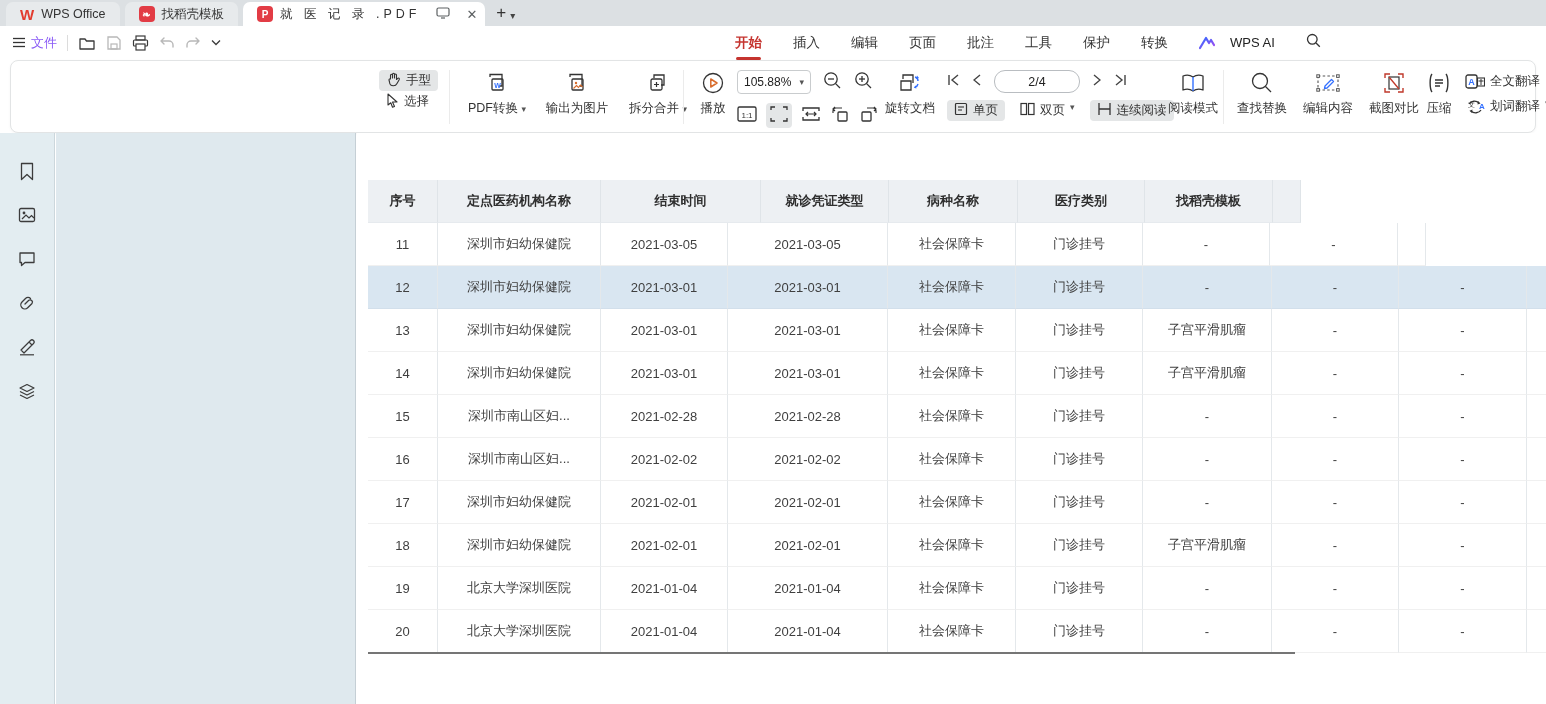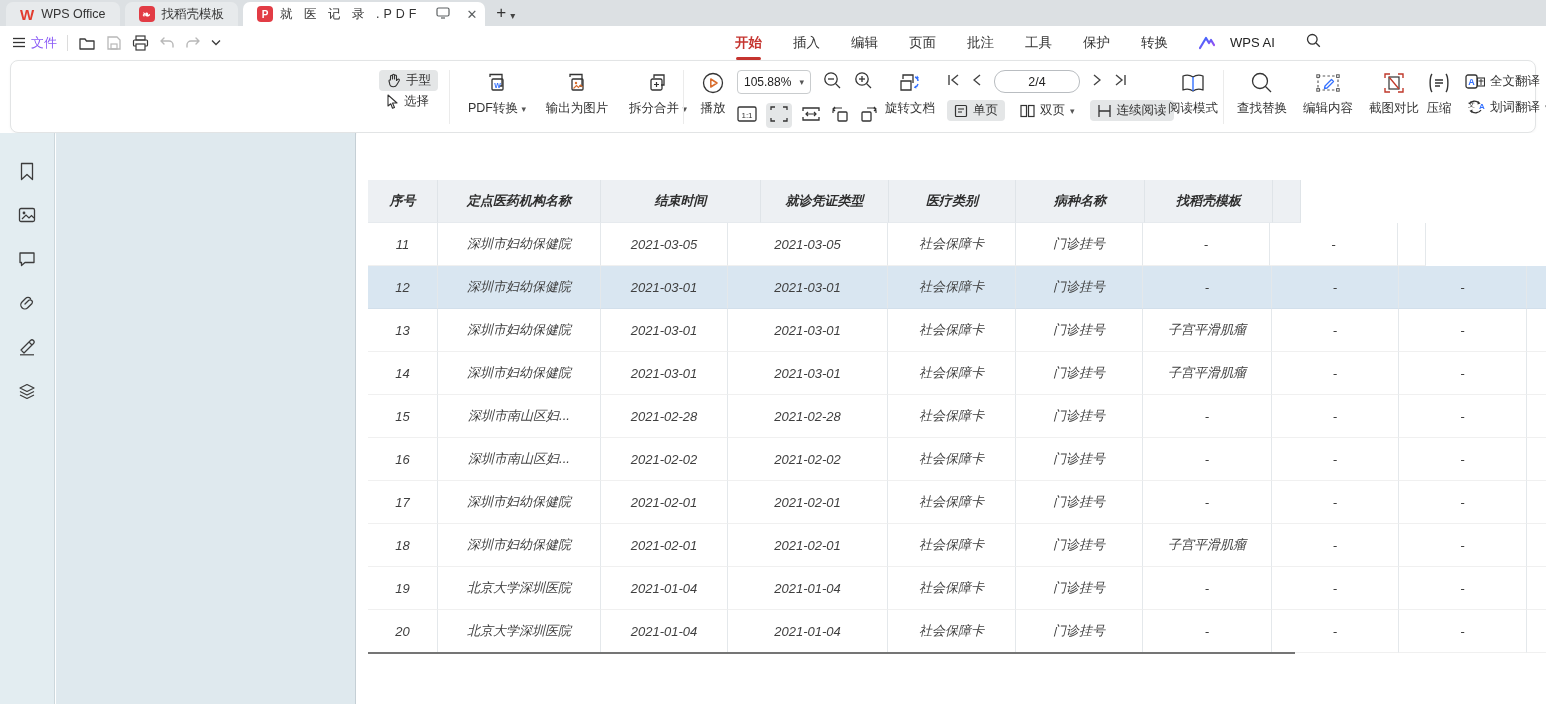--- a/index.html
+++ b/index.html
@@ -28,39 +28,39 @@
   .mi { font-size:13.5px; color:#333; position:relative; white-space:nowrap; }
   .mi.active { color:#c5342f; font-weight:bold; }
   .mi.active::after { content:""; position:absolute; left:1px; right:1px; bottom:-8px; height:3px; border-radius:2px; background:#c5342f; }
   .wpsai { display:flex; align-items:center; gap:15px; font-size:13px; color:#222; }
 
   
   .toolcard { position:absolute; left:10px; right:10px; top:60px; height:73px; background:#fff;
               border:1px solid #e2e4e5; border-radius:8px; box-shadow:0 1px 3px rgba(0,0,0,.04); }
   .tc { position:absolute; font-size:12.5px; color:#333; }
   .pill { background:#e4e6e7; border-radius:4px; }
-  .rowitem { display:flex; align-items:center; gap:5px; padding:2px 7px; border-radius:4px; white-space:nowrap; }
+  .rowitem { display:flex; gap:5px; padding:2px 7px; border-radius:4px; white-space:nowrap; }
   .tstack { text-align:center; }
   .tstack svg { display:block; margin:0 auto; }
   .tstack .lbl { margin-top:5px; font-size:12.5px; color:#333; white-space:nowrap; }
   .tdiv { position:absolute; top:9px; width:1px; height:54px; background:#ebebeb; }
   .zoombox { display:flex; align-items:center; justify-content:space-between; width:74px; height:24px;
              border:1px solid #c9ccce; border-radius:4px; padding:0 6px; font-size:12px; color:#222; }
   .pageinput { width:86px; height:23px; border:1px solid #b9bdc1; border-radius:11px; font-size:12.5px; color:#222;
                display:flex; align-items:center; justify-content:center; background:#fff; }
   .navchev { font-size:13px; color:#444; }
   .chev { font-size:9px; color:#555; }
 
   
   .workspace { position:absolute; top:133px; left:0; right:0; bottom:0; }
   .iconstrip { position:absolute; left:0; top:0; bottom:0; width:55px; background:#e3edf1; border-right:1px solid #ccd7dc;
                display:flex; flex-direction:column; align-items:center; padding-top:26px; gap:20px; }
   .sideicon { width:24px; height:24px; display:flex; align-items:center; justify-content:center; }
   .navpanel { position:absolute; left:56px; top:0; bottom:0; width:300px; background:#dfe9ee; border-right:1px solid #c5cfd5; }
-  .docarea { position:absolute; left:357px; top:0; right:0; bottom:0; background:#fff; overflow:hidden;font-style:italic; }
+  .docarea { position:absolute; left:357px; top:0; right:0; bottom:0; background:#fff; overflow:hidden; }
 
   
   .medtable { position:absolute; left:11px; top:47px; display:flex; flex-direction:column; }
   .trow { display:flex; }
   .cell { height:43px; display:flex; align-items:center; justify-content:center; font-size:13px; color:#3f3f3f;
           border-right:1px solid #e4e8eb; border-bottom:1px solid #f0f0f0; background:#fff; white-space:nowrap; overflow:hidden; }
   .hrow .cell { background:#edf0f3; font-weight:bold; color:#2e2e2e; border-right:1px solid #dfe4e8; border-bottom:1px solid #e6eaee; }
   .trow.hl .cell { background:#d9e6f1; border-bottom-color:#d2dfeb; }
   .bottomline { position:absolute; left:11px; height:2px; background:#757575; width:927px; }
 
@@ -422,22 +422,22 @@
       </span>
   </div>
   <div class="navpanel" data-interactable="true"></div>
   <div class="docarea" data-interactable="true">
     <div class="medtable" data-interactable="false">
       <div class="trow hrow" id="theadrow" data-interactable="false">
           <div class="cell" data-interactable="false" style="width: 70px;">序号</div>
           <div class="cell" data-interactable="false" style="width: 163px;">定点医药机构名称</div>
           <div class="cell" data-interactable="false" style="width: 160px;">结束时间</div>
           <div class="cell" data-interactable="false" style="width: 128px;">就诊凭证类型</div>
+          <div class="cell" data-interactable="false" style="width: 129px;">病种名称</div>
           <div class="cell" data-interactable="false" style="width: 127px;">医疗类别</div>
-          <div class="cell" data-interactable="false" style="width: 129px;">病种名称</div>
           <div class="cell" data-interactable="false" style="width: 128px;">找稻壳模板</div>
           <div class="cell" data-interactable="false" style="width: 28px;"></div>
         </div>
       <div id="tbodyrows">
           <div class="trow" data-interactable="true">
             <div class="cell" data-interactable="false" style="width: 70px;">11</div>
             <div class="cell" data-interactable="false" style="width: 163px;">深圳市妇幼保健院</div>
             <div class="cell" data-interactable="false" style="width: 127px;">2021-03-05</div>
             <div class="cell" data-interactable="false" style="width: 160px;">2021-03-05</div>
             <div class="cell" data-interactable="false" style="width: 128px;">社会保障卡</div>

